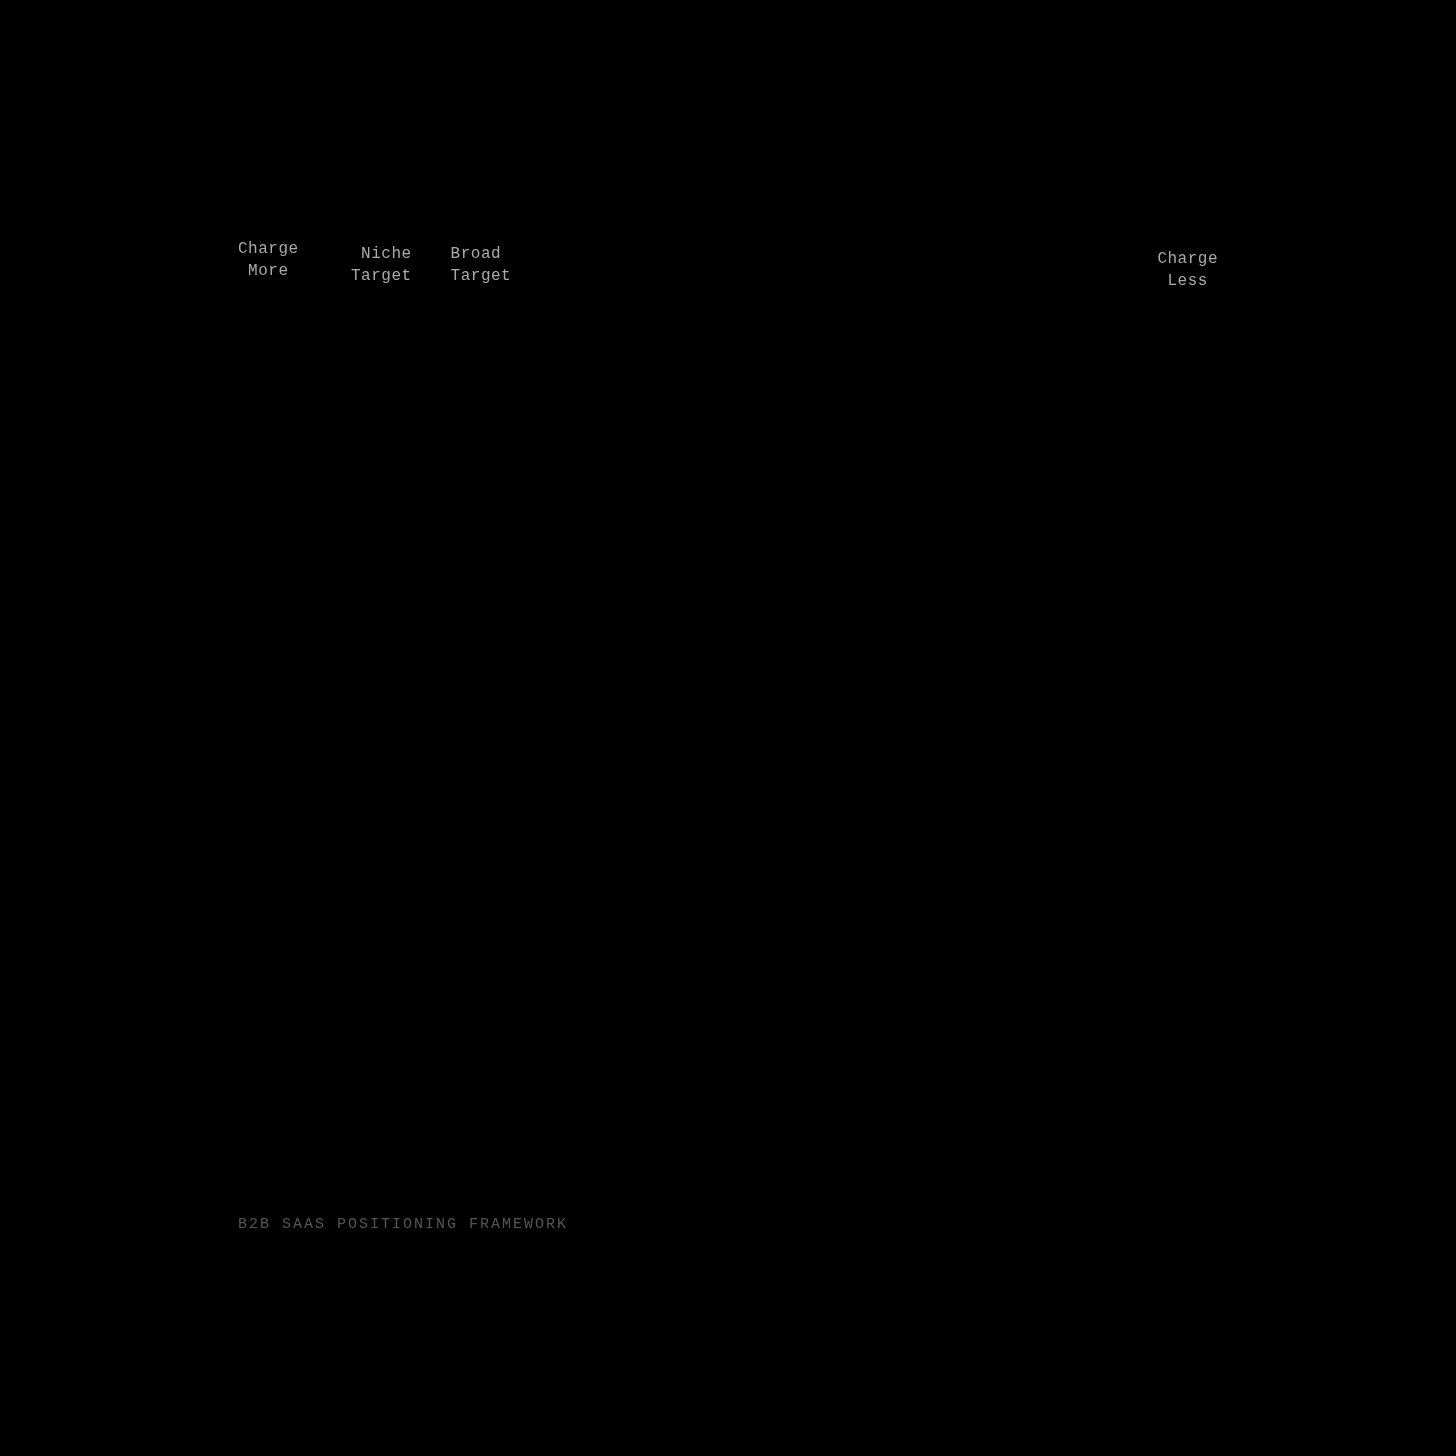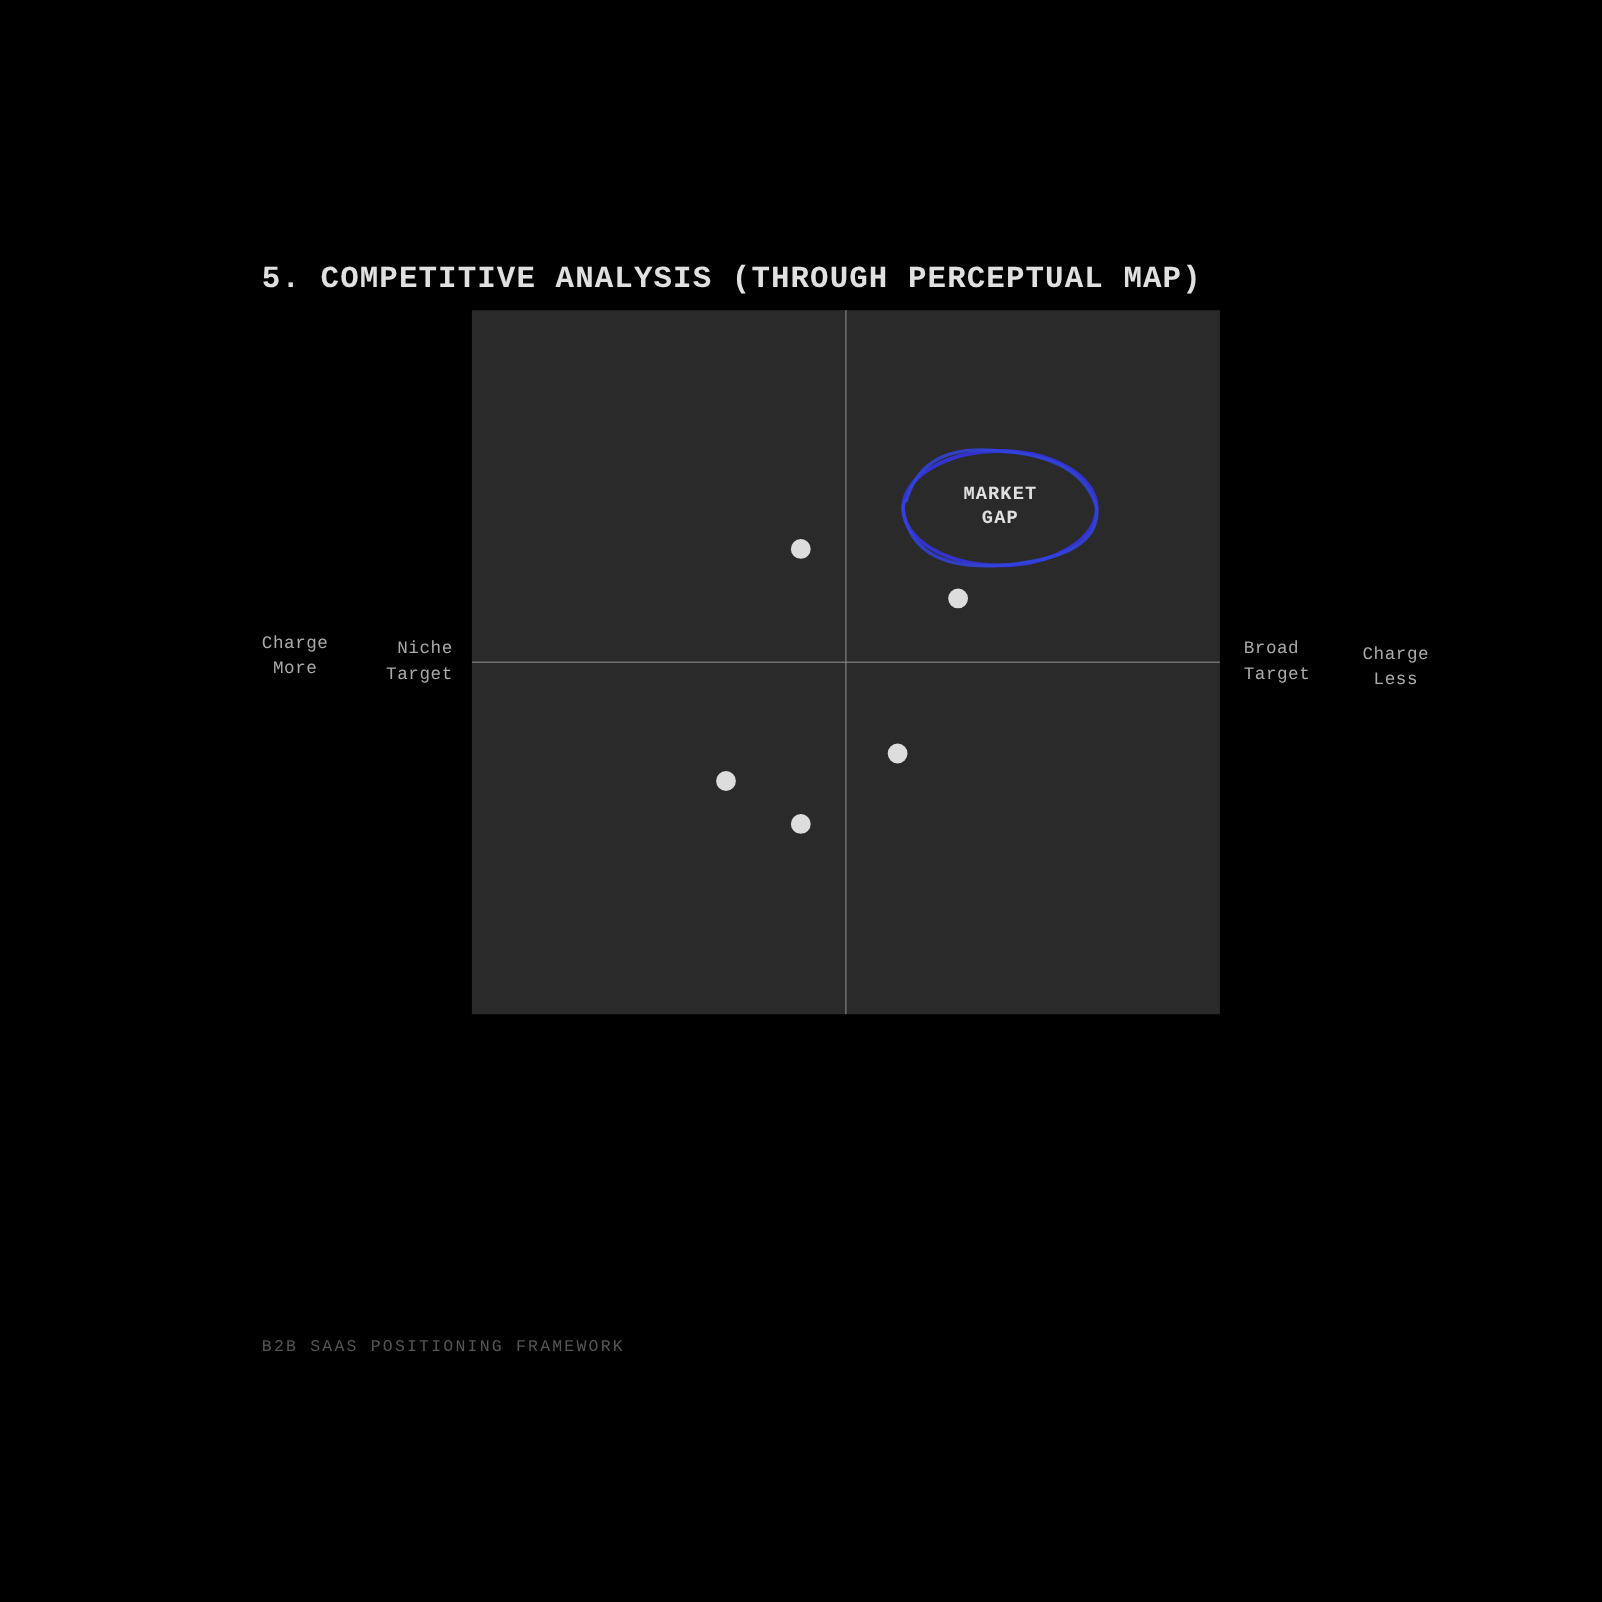--- a/index.html
+++ b/index.html
@@ -165,57 +165,29 @@
       left: 55px;
       color: #555;
       font-size: 15px;
       letter-spacing: 2px;
     }
   </style>
 </head>
 <body>
 
 <div class="page">
-  <div class="title">5. COMPETITIVE ANALYSIS (THROUGH PERCEPTUAL MAP)</div>
 
   <div class="chart-area">
 
     <div class="top-label">Charge<br>More</div>
 
     <div class="middle-row">
 
       <div class="left-label">Niche<br>Target</div>
 
-      <div class="chart-box">
-        <div class="axis-h"></div>
-        <div class="axis-v"></div>
-
-        <div class="dot" style="left:65%;top:41%;"></div>
-
-        <div class="dot" style="left:44%;top:34%;"></div>
-
-        <div class="dot" style="left:57%;top:63%;"></div>
-
-        <div class="dot" style="left:34%;top:67%;"></div>
-
-        <div class="dot" style="left:44%;top:73%;"></div>
-
-        <div class="market-gap-container">
-          <svg viewBox="0 0 200 130" xmlns="http://www.w3.org/2000/svg">
-
-            <ellipse cx="100" cy="65" rx="88" ry="52" fill="none" stroke="#3333cc" stroke-width="3.5" stroke-dasharray="none" pathLength="100"></ellipse>
-
-            <path d="M 15 58 Q 30 5 100 13 Q 175 18 188 65 Q 192 110 100 117 Q 25 122 13 72 Q 10 60 15 58" fill="none" stroke="#3344dd" stroke-width="3" stroke-linecap="round" opacity="0.85"></path>
-          </svg>
-          <div class="market-gap-text">
-            <span>MARKET</span><br>
-            <span>GAP</span>
-          </div>
-        </div>
-      </div>
 
       <div class="right-label">Broad<br>Target</div>
     </div>
 
     <div class="bottom-label">Charge<br>Less</div>
   </div>
 
   <div class="footer">B2B SAAS POSITIONING FRAMEWORK</div>
 </div>
 

